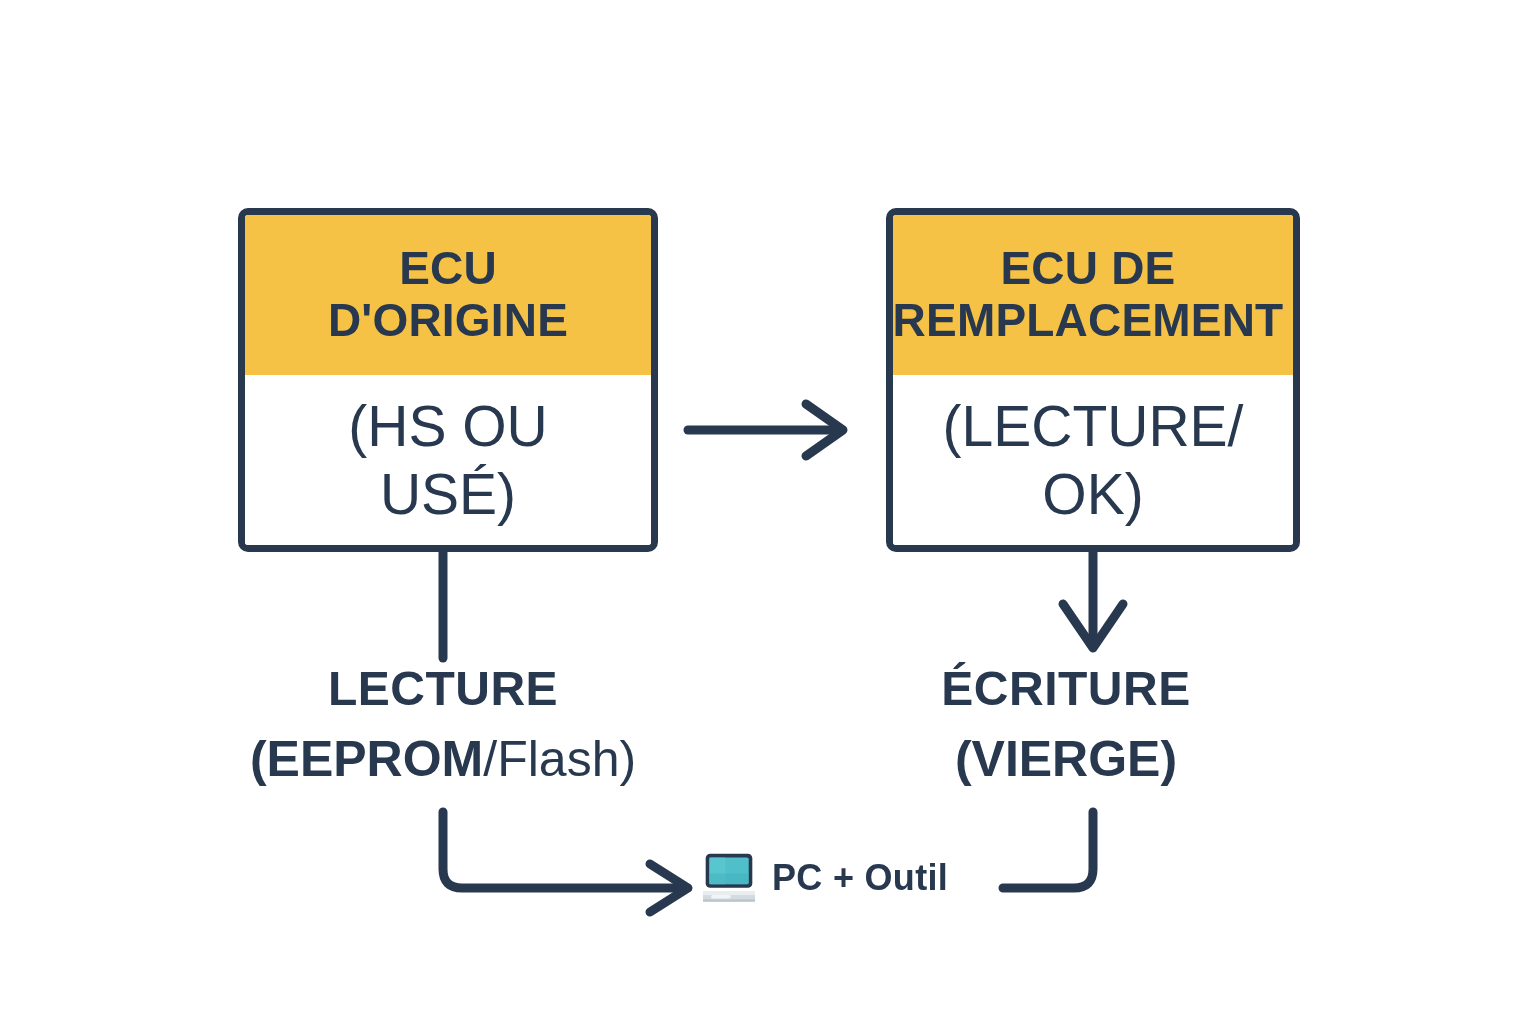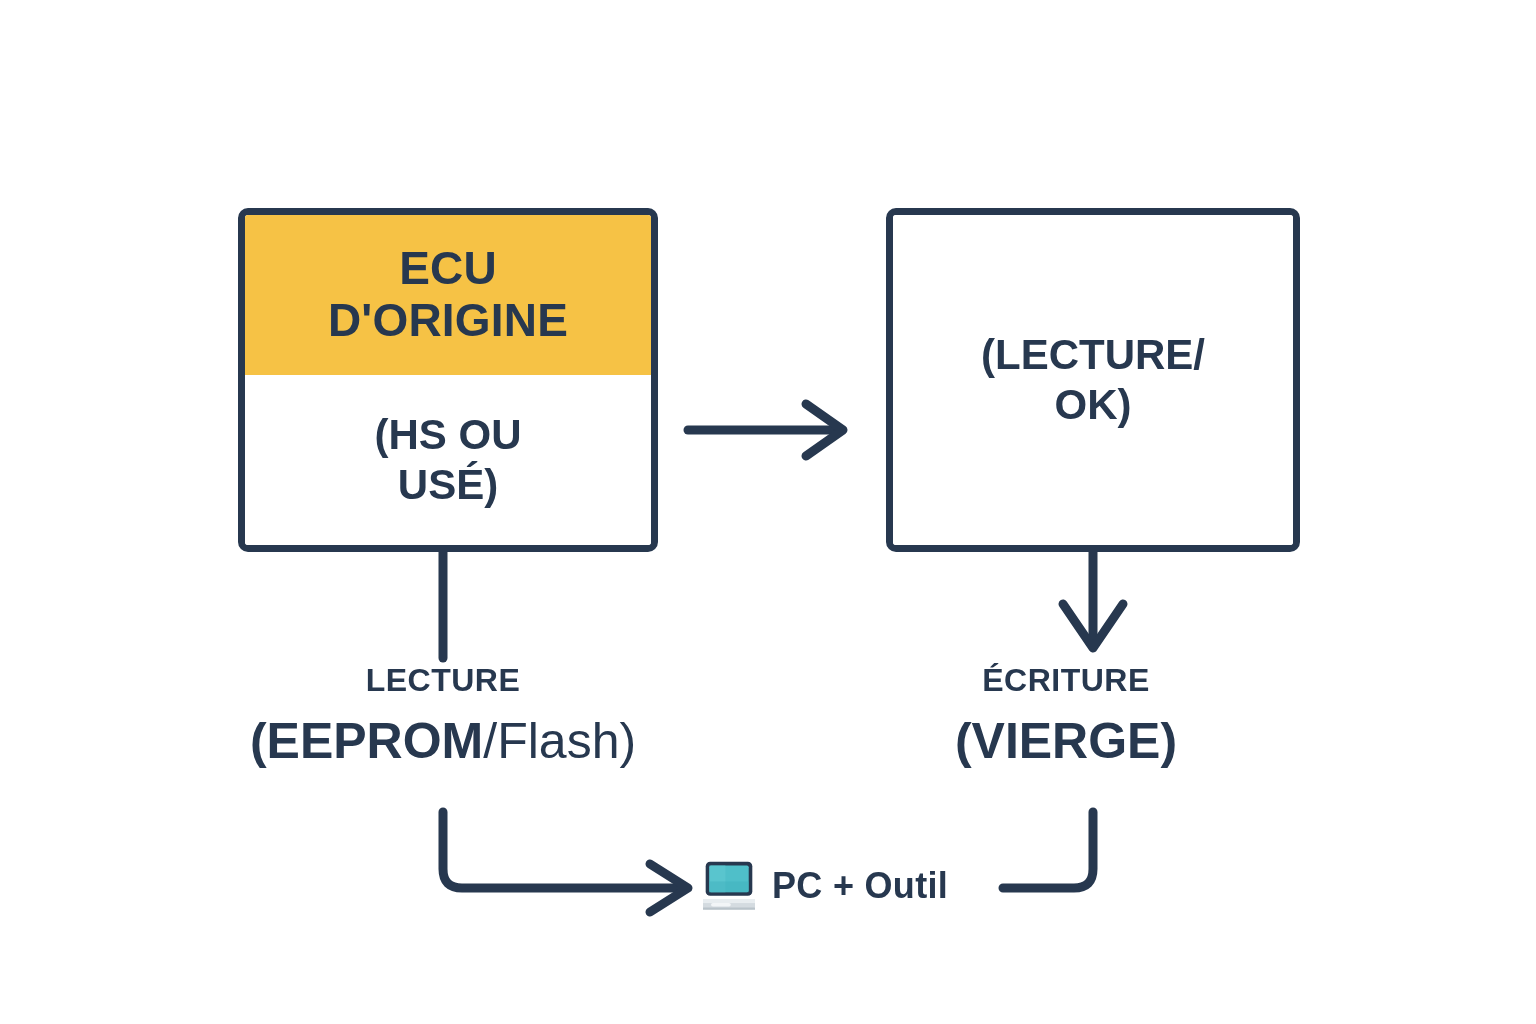--- a/index.html
+++ b/index.html
@@ -55,36 +55,36 @@
   .ecu-box.right .ecu-header span { display: block; width: 430px; margin-left:-10px; }
 
   .ecu-body {
     flex: 1 1 auto;
     background: #ffffff;
     display: flex;
     align-items: center;
     justify-content: center;
     text-align: center;
     color: #27384F;
-    font-weight: 700;
-    font-size: 42px;
+    font-weight: 400;
+    font-size: 57px;
     line-height: 1.2;
     white-space: pre-line;
   }
 
   
   .step-label {
     position: absolute;
     text-align: center;
     color: #27384F;
     width: 440px;
   }
   .step-label .title {
     display: block;
-    font-size: 32px;
+    font-size: 48px;
     font-weight: 700;
     letter-spacing: 0.5px;
     line-height: 1.1;
   }
   .step-label .sub {
     display: block;
     font-size: 50px;
     font-weight: 600;
     margin-top: 16px;
     line-height: 1.1;
@@ -94,21 +94,20 @@
   .step-label.ecriture { left: 846px; top: 663px; }
 
   
   .pc-node {
     position: absolute;
     left: 700px;
     top: 852px;
     display: flex;
     align-items: center;
     gap: 14px;
-    margin-top: 8px;
   }
   .pc-node .pc-text {
     font-size: 36px;
     font-weight: 600;
     color: #27384F;
     white-space: nowrap;
     letter-spacing: 0.3px;
   }
   .laptop-icon { width: 58px; height: 52px; display: block; }
 </style>
@@ -136,20 +135,24 @@
   </svg>
 
   <div class="ecu-box left">
     <div class="ecu-header">ECU
 D'ORIGINE</div>
     <div class="ecu-body">(HS OU
 USÉ)</div>
   </div>
 
   <div class="ecu-box right">
+    <div class="ecu-header">
+      <span>ECU DE
+REMPLACEMENT</span>
+    </div>
     <div class="ecu-body">(LECTURE/
 OK)</div>
   </div>
 
   <div class="step-label lecture">
     <span class="title">LECTURE</span>
     <span class="sub"><span>(EEPROM</span><span class="light">/</span><span class="light">Flash</span><span class="light">)</span></span>
   </div>
 
   <div class="step-label ecriture">

